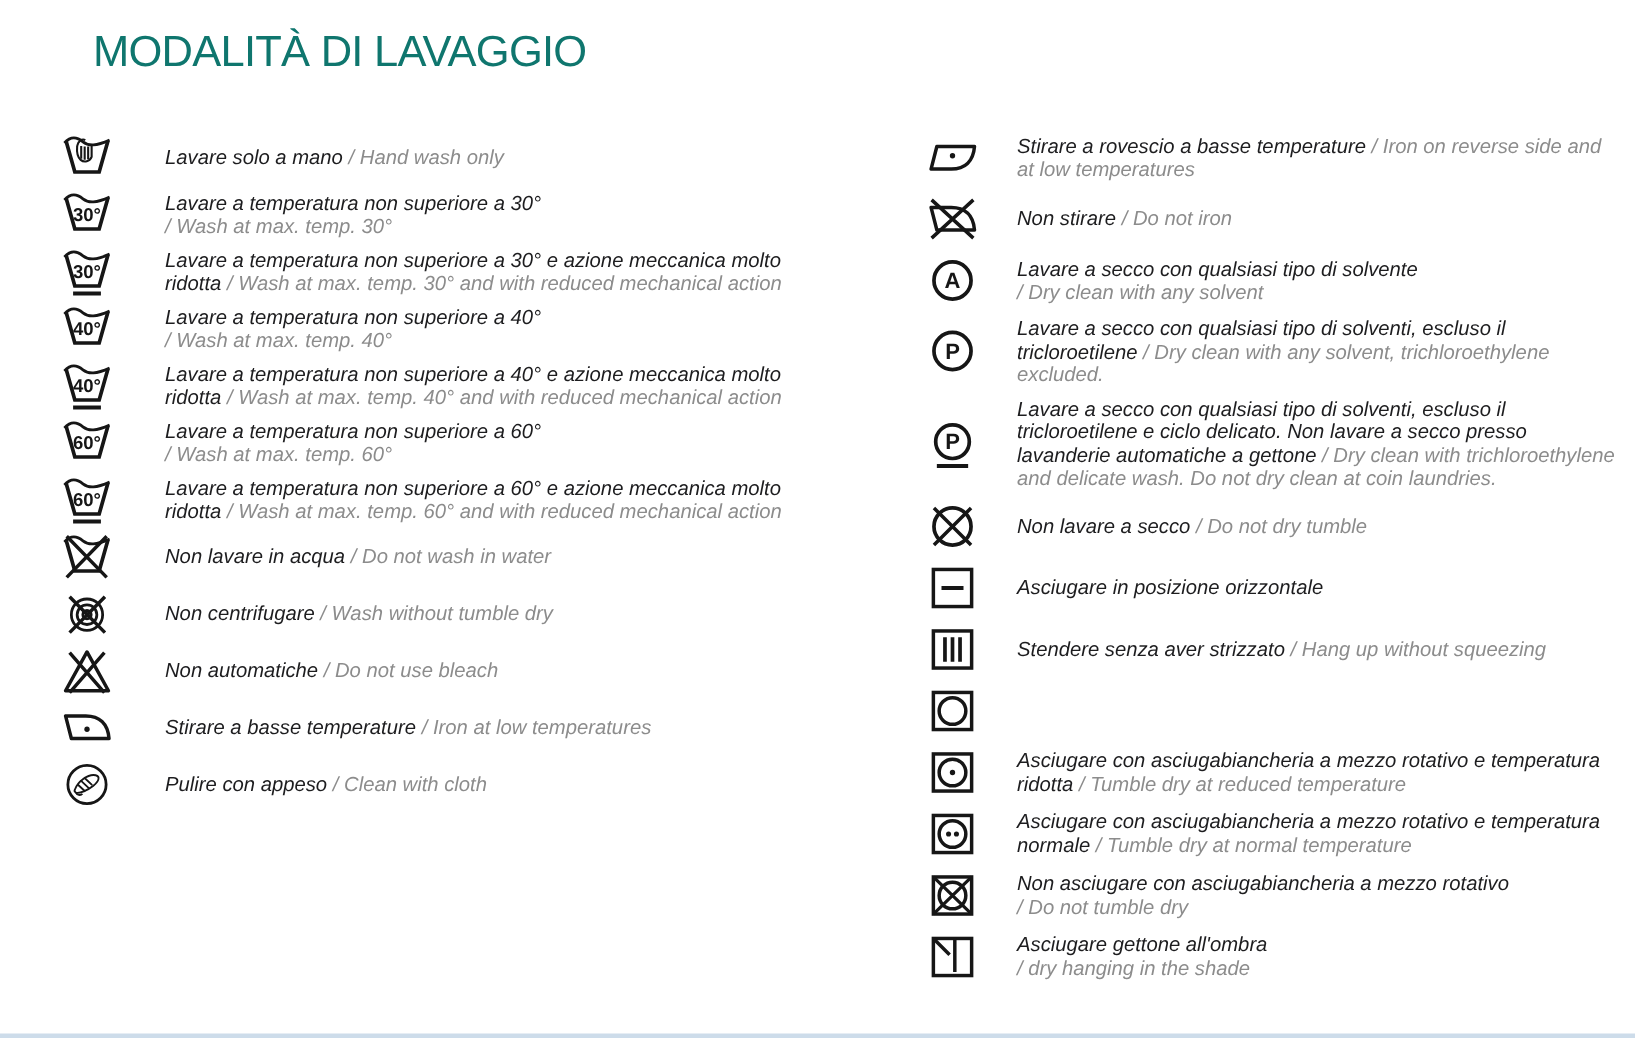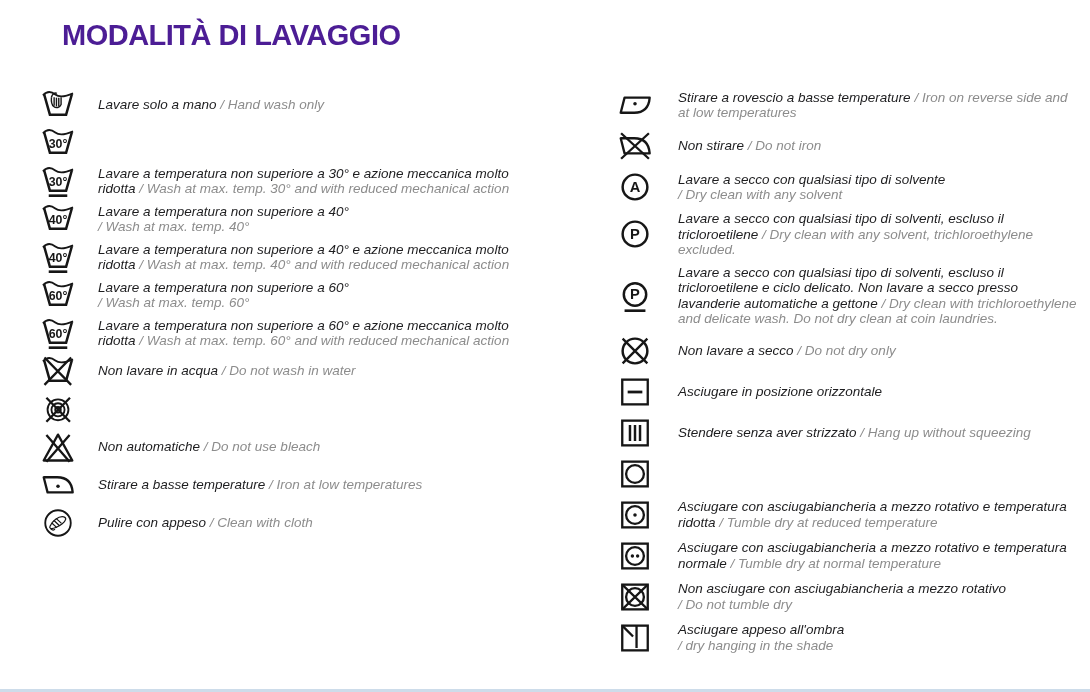--- a/index.html
+++ b/index.html
@@ -3,29 +3,29 @@
 <meta charset="utf-8">
 <style>
   html,body{margin:0;padding:0;}
   body{
     width:1090px;height:692px;background:#ffffff;position:relative;overflow:hidden;
     font-family:"Liberation Sans",sans-serif;color:#1f1f1f;
   }
   .page{padding:14px 0 0 35px;}
   h1{
     margin:6px 0 38px 27px;
-    font-size:29px;line-height:30px;font-weight:700;letter-spacing:-0.5px;
-    color:#4c1d95;font-family:"Liberation Sans",sans-serif;
+    font-size:29px;line-height:30px;font-weight:400;letter-spacing:-0.5px;
+    color:#0f766e;font-family:"Liberation Sans",sans-serif;
   }
   .cols{display:flex;align-items:flex-start;}
   .col{display:flex;flex-direction:column;}
   .col-left{width:487px;}
   .col-right{width:468px;margin-left:90px;}
   .row{display:flex;align-items:center;}
-  .col-left .row{margin-bottom:4px;}
+  .col-left .row{margin-bottom:4px;gap:12px;}
   .col-right .row{margin-bottom:7px;}
   .icon{width:46px;flex:none;margin-right:17px;display:flex;justify-content:center;}
   .col-right .icon{margin-right:20px;}
   .icon svg{width:34px;height:34px;display:block;}
   .txt{
     margin:0;font-style:italic;font-size:13.5px;line-height:15.5px;color:#1d1d1f;
     font-family:"Liberation Sans",sans-serif;
   }
   .en{color:#8c8c8c;}
   .en.blk{display:block;}
@@ -58,20 +58,21 @@
         </div>
         <div class="row">
           <span class="icon">
             <svg viewBox="0 0 44 44" preserveAspectRatio="xMidYMid meet">
   <path d="M2.5 9.5 C8 3.5 13 4 18.5 8.5 C23.5 12.5 30 12 41.5 7" fill="none" stroke="#161616" stroke-width="2.4"></path>
   <path d="M4 8 L11.5 34.5 H32.5 L40 8" fill="none" stroke="#161616" stroke-width="3.2"></path>
   <text x="22" y="28" text-anchor="middle" font-size="16" font-weight="bold" font-family="'Liberation Sans',sans-serif" fill="#161616">30°</text>
 
 </svg>
           </span>
+          <p class="txt"><span class="it">Lavare a temperatura non superiore a 30°</span><span class="en blk">/ Wash at max. temp. 30°</span></p>
         </div>
         <div class="row">
           <span class="icon">
             <svg viewBox="0 0 44 44" preserveAspectRatio="xMidYMid meet">
   <path d="M2.5 9.5 C8 3.5 13 4 18.5 8.5 C23.5 12.5 30 12 41.5 7" fill="none" stroke="#161616" stroke-width="2.4"></path>
   <path d="M4 8 L11.5 34.5 H32.5 L40 8" fill="none" stroke="#161616" stroke-width="3.2"></path>
   <text x="22" y="28" text-anchor="middle" font-size="16" font-weight="bold" font-family="'Liberation Sans',sans-serif" fill="#161616">30°</text>
 
   <path d="M10 41 H34" stroke="#161616" stroke-width="3.4"></path>
 
@@ -142,20 +143,21 @@
           <span class="icon">
             <svg viewBox="0 0 44 44">
   <g fill="none" stroke="#161616" stroke-width="2.4">
    <circle cx="22" cy="23" r="13.5"></circle>
                 <circle cx="22" cy="23" r="8.5"></circle>
                 <circle cx="22" cy="23" r="3.6"></circle>
               </g>
   <path d="M7 7.5 L37.5 38.5 M37.5 7.5 L7 38.5" stroke="#161616" stroke-width="3"></path>
 </svg>
           </span>
+          <p class="txt"><span class="it">Non centrifugare</span> <span class="en">/ Wash without tumble dry</span></p>
         </div>
         <div class="row">
           <span class="icon">
             <svg viewBox="0 0 44 44">
   <path d="M22 6 L40.5 39.5 H3.5 Z" fill="none" stroke="#161616" stroke-width="3" stroke-linejoin="round"></path>
   <path d="M7 6.5 L37 41 M37 6.5 L7 41" stroke="#161616" stroke-width="3"></path>
 </svg>
           </span>
           <p class="txt"><span class="it">Non automatiche</span> <span class="en">/ Do not use bleach</span></p>
         </div>
@@ -235,21 +237,21 @@
           <p class="txt"><span class="it">Lavare a secco con qualsiasi tipo di solventi, escluso il tricloroetilene e ciclo delicato. Non lavare a secco presso lavanderie automatiche a gettone</span> <span class="en">/ Dry clean with trichloroethylene and delicate wash. Do not dry clean at coin laundries.</span></p>
         </div>
         <div class="row">
           <span class="icon">
             <svg viewBox="0 0 44 44">
   <circle cx="22" cy="22" r="16" fill="none" stroke="#161616" stroke-width="3.2"></circle>
 
   <path d="M6 6 L38 38 M38 6 L6 38" stroke="#161616" stroke-width="3"></path>
 </svg>
           </span>
-          <p class="txt"><span class="it">Non lavare a secco</span> <span class="en">/ Do not dry only</span></p>
+          <p class="txt"><span class="it">Non lavare a secco</span> <span class="en">/ Do not dry tumble</span></p>
         </div>
         <div class="row">
           <span class="icon">
             <svg viewBox="0 0 44 44">
   <rect x="5.5" y="6" width="33" height="32" fill="none" stroke="#161616" stroke-width="3"></rect>
   <path d="M12.5 22 H31.5" stroke="#161616" stroke-width="3.6"></path>
 
 </svg>
           </span>
           <p class="txt"><span class="it">Asciugare in posizione orizzontale</span></p>
@@ -316,18 +318,18 @@
           <p class="txt"><span class="it">Non asciugare con asciugabiancheria a mezzo rotativo</span><span class="en blk">/ Do not tumble dry</span></p>
         </div>
         <div class="row">
           <span class="icon">
             <svg viewBox="0 0 44 44">
   <rect x="5.5" y="6" width="33" height="32" fill="none" stroke="#161616" stroke-width="3"></rect>
 
   <path d="M5.5 6 L19.5 20 M24 6 V35" stroke="#161616" stroke-width="3"></path>
 </svg>
           </span>
-          <p class="txt"><span class="it">Asciugare appeso all'ombra</span><span class="en blk">/ dry hanging in the shade</span></p>
+          <p class="txt"><span class="it">Asciugare gettone all'ombra</span><span class="en blk">/ dry hanging in the shade</span></p>
         </div>
       </div>
   </div>
 </div>
 <div class="bottom-line" style="background: rgb(205, 220, 234);"></div>
 
 </body></html>

